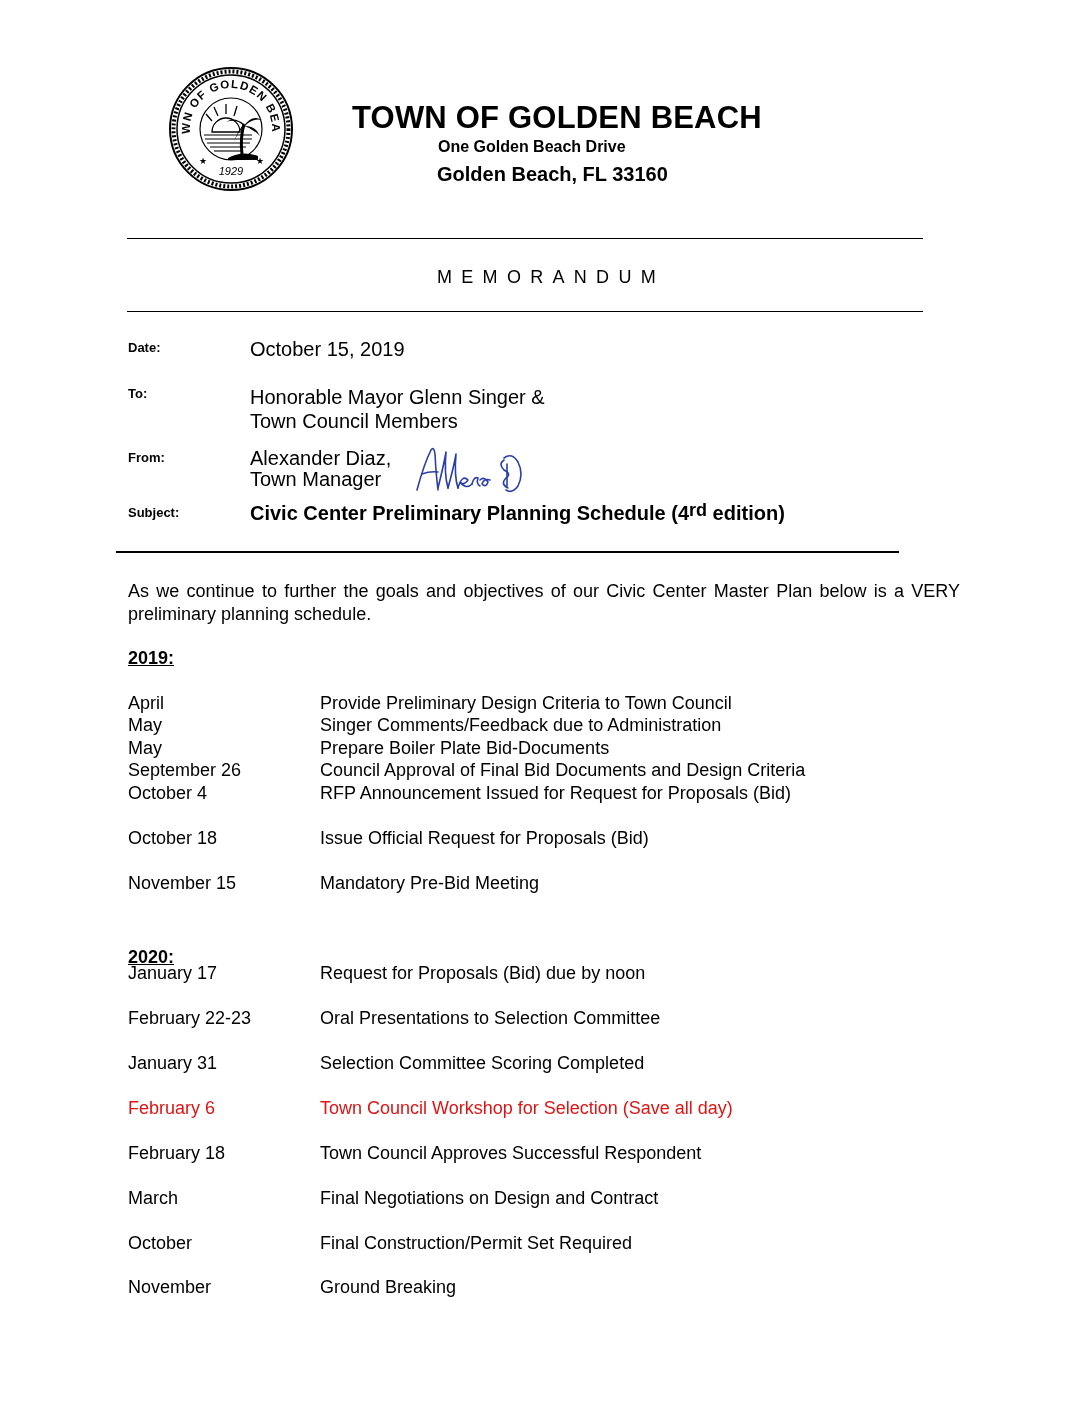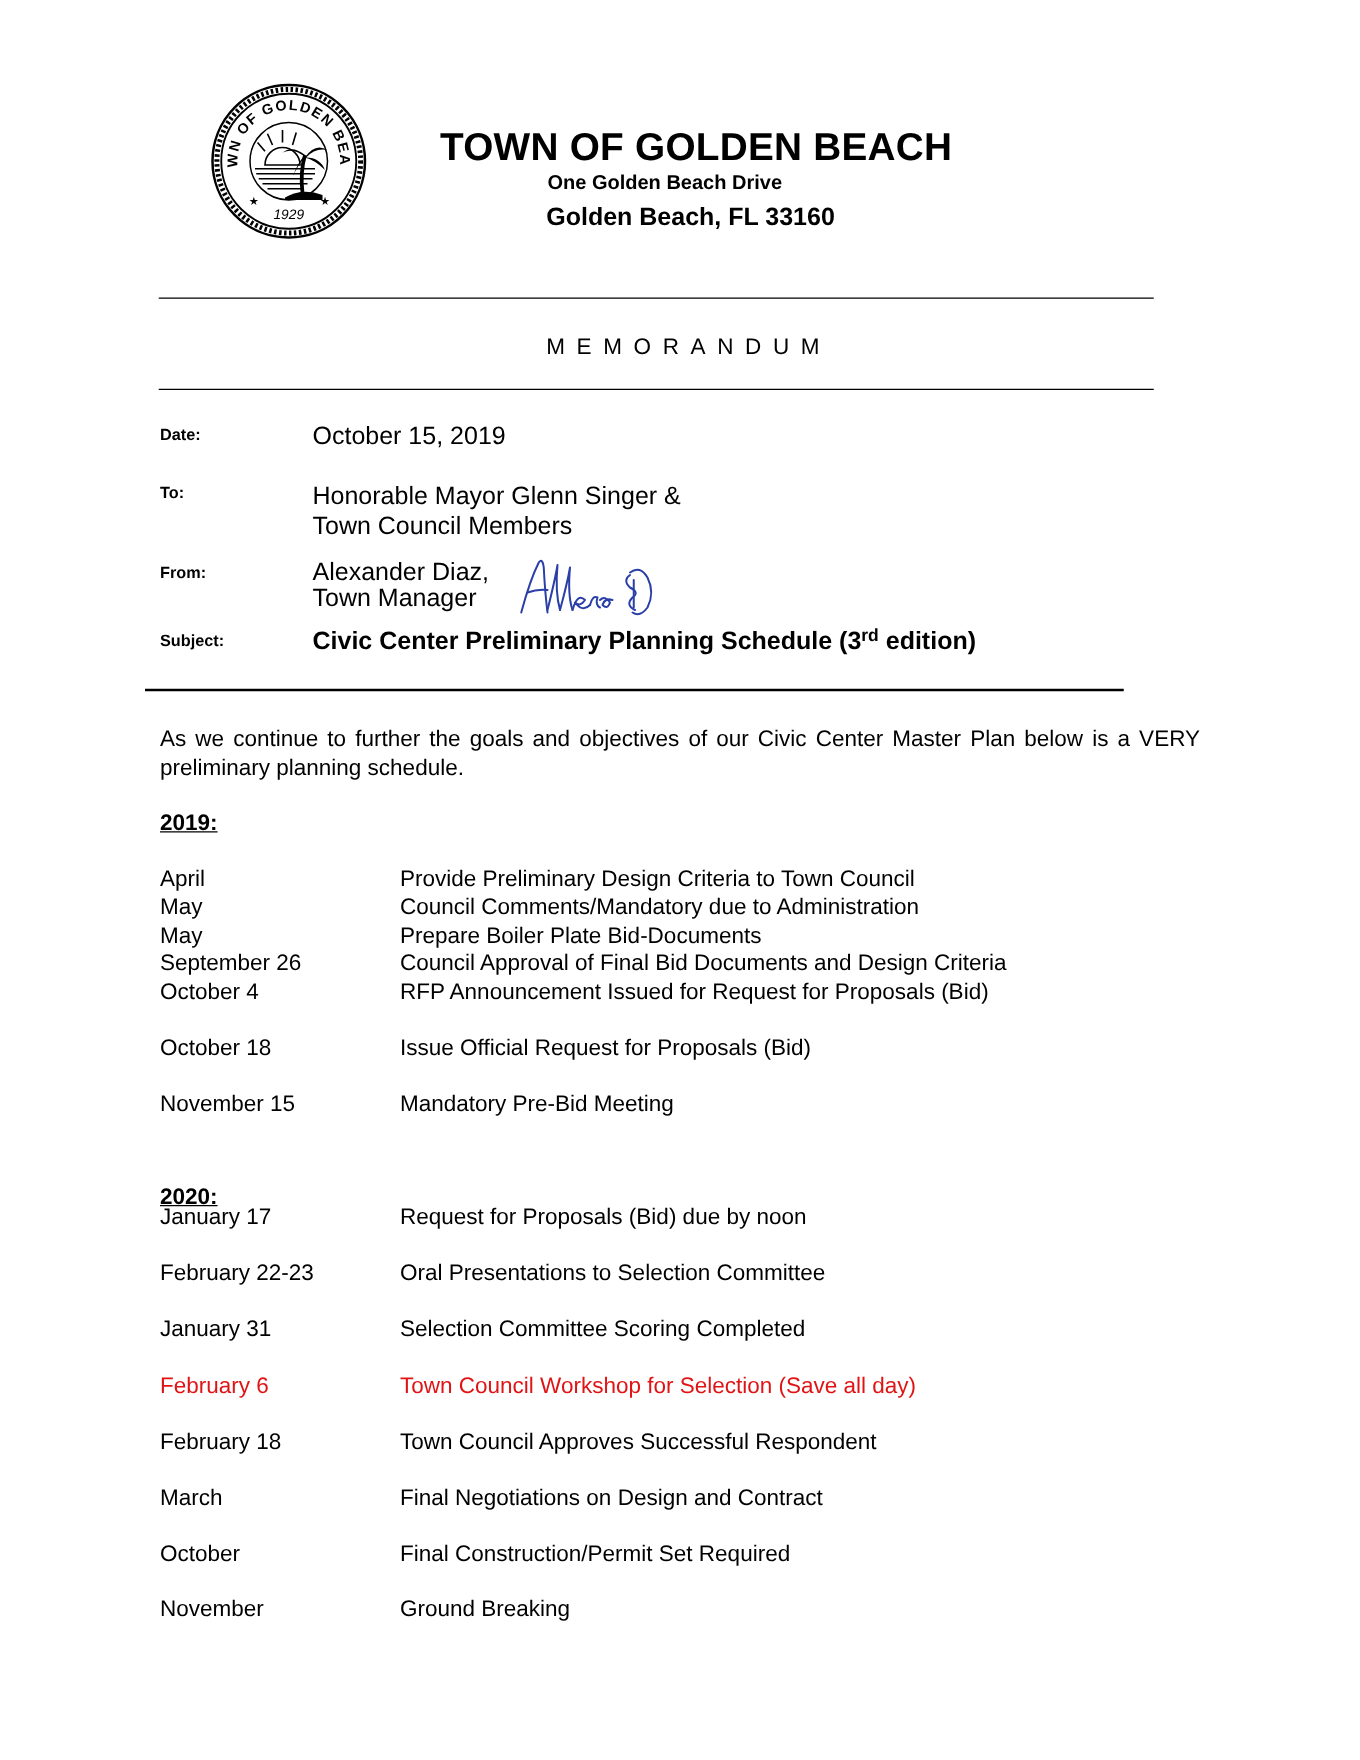--- a/index.html
+++ b/index.html
@@ -19,21 +19,21 @@
     .rule1 { left: 127px; top: 238px; width: 796px; }
     .rule2 { left: 127px; top: 311px; width: 796px; }
     .rule-thick { left: 116px; top: 551px; width: 783px; height: 0; border-top: 2.5px solid #000; }
 
     .memo-title { left: 437px; top: 267px; font-size: 18px; font-weight: normal; letter-spacing: 9.3px; white-space: nowrap; }
 
     
     .field-label { left: 128px; font-size: 13px; font-weight: bold; white-space: nowrap; }
     .field-value { left: 250px; font-size: 20px; white-space: nowrap; line-height: 24px; }
     .subject-value { left: 250px; font-size: 20px; font-weight: bold; white-space: nowrap; }
-    .subject-value sup { font-size: 14px; vertical-align: top; position: relative; top: -2px; }
+    .subject-value sup { font-size: 18px; vertical-align: top; position: relative; top: -2px; }
 
     .signature { left: 414px; top: 444px; width: 125px; height: 52px; }
 
     
     .intro { left: 128px; top: 580px; width: 832px; font-size: 18px; line-height: 22.5px; text-align: justify; text-align-last: left; }
     .year-heading { left: 128px; font-size: 18px; font-weight: bold; text-decoration: underline; white-space: nowrap; }
 
     .sched-row { left: 128px; font-size: 18px; white-space: nowrap; height: 22px; line-height: 22px; }
     .sched-row .when { position: absolute; left: 0; }
     .sched-row .what { position: absolute; left: 192px; }
@@ -107,35 +107,35 @@
     <path d="M 44 44 Q 48 30 54 36 Q 50 42 46 38 Q 52 46 58 40"></path>
     <path d="M 58 40 Q 60 32 64 34 Q 62 40 66 42"></path>
     <path d="M 66 36 Q 70 32 74 38 Q 72 44 68 40 Q 70 34 76 36"></path>
     <path d="M 90 16 Q 84 20 90 26 Q 98 30 92 34 Q 86 40 94 44"></path>
     <path d="M 90 14 Q 98 8 104 18 Q 110 30 104 42 Q 98 50 92 46"></path>
     <path d="M 93 20 L 93 42"></path>
   </g>
 </svg>
 
 <div class="abs field-label" style="top:505px">Subject:</div>
-<div class="abs subject-value" style="top:502px"><span>Civic Center Preliminary Planning Schedule (3</span><sup>rd</sup><span> edition)</span></div>
+<div class="abs subject-value" style="top:502px"><span>Civic Center Preliminary Planning Schedule (4</span><sup>rd</sup><span> edition)</span></div>
 
 <div class="abs rule-thick"></div>
 
 <div class="abs intro">As we continue to further the goals and objectives of our Civic Center Master Plan below is a VERY preliminary planning schedule.</div>
 
 <div class="abs year-heading" style="top:648px">2019:</div>
 
 <div class="abs sched-row" style="top:692px">
   <span class="when">April</span>
   <span class="what">Provide Preliminary Design Criteria to Town Council</span>
 </div>
 <div class="abs sched-row" style="top:714px">
   <span class="when">May</span>
-  <span class="what">Council Comments/Mandatory due to Administration</span>
+  <span class="what">Singer Comments/Feedback due to Administration</span>
 </div>
 <div class="abs sched-row" style="top:737px">
   <span class="when">May</span>
   <span class="what">Prepare Boiler Plate Bid-Documents</span>
 </div>
 <div class="abs sched-row" style="top:759px">
   <span class="when">September 26</span>
   <span class="what">Council Approval of Final Bid Documents and Design Criteria</span>
 </div>
 <div class="abs sched-row" style="top:782px">

